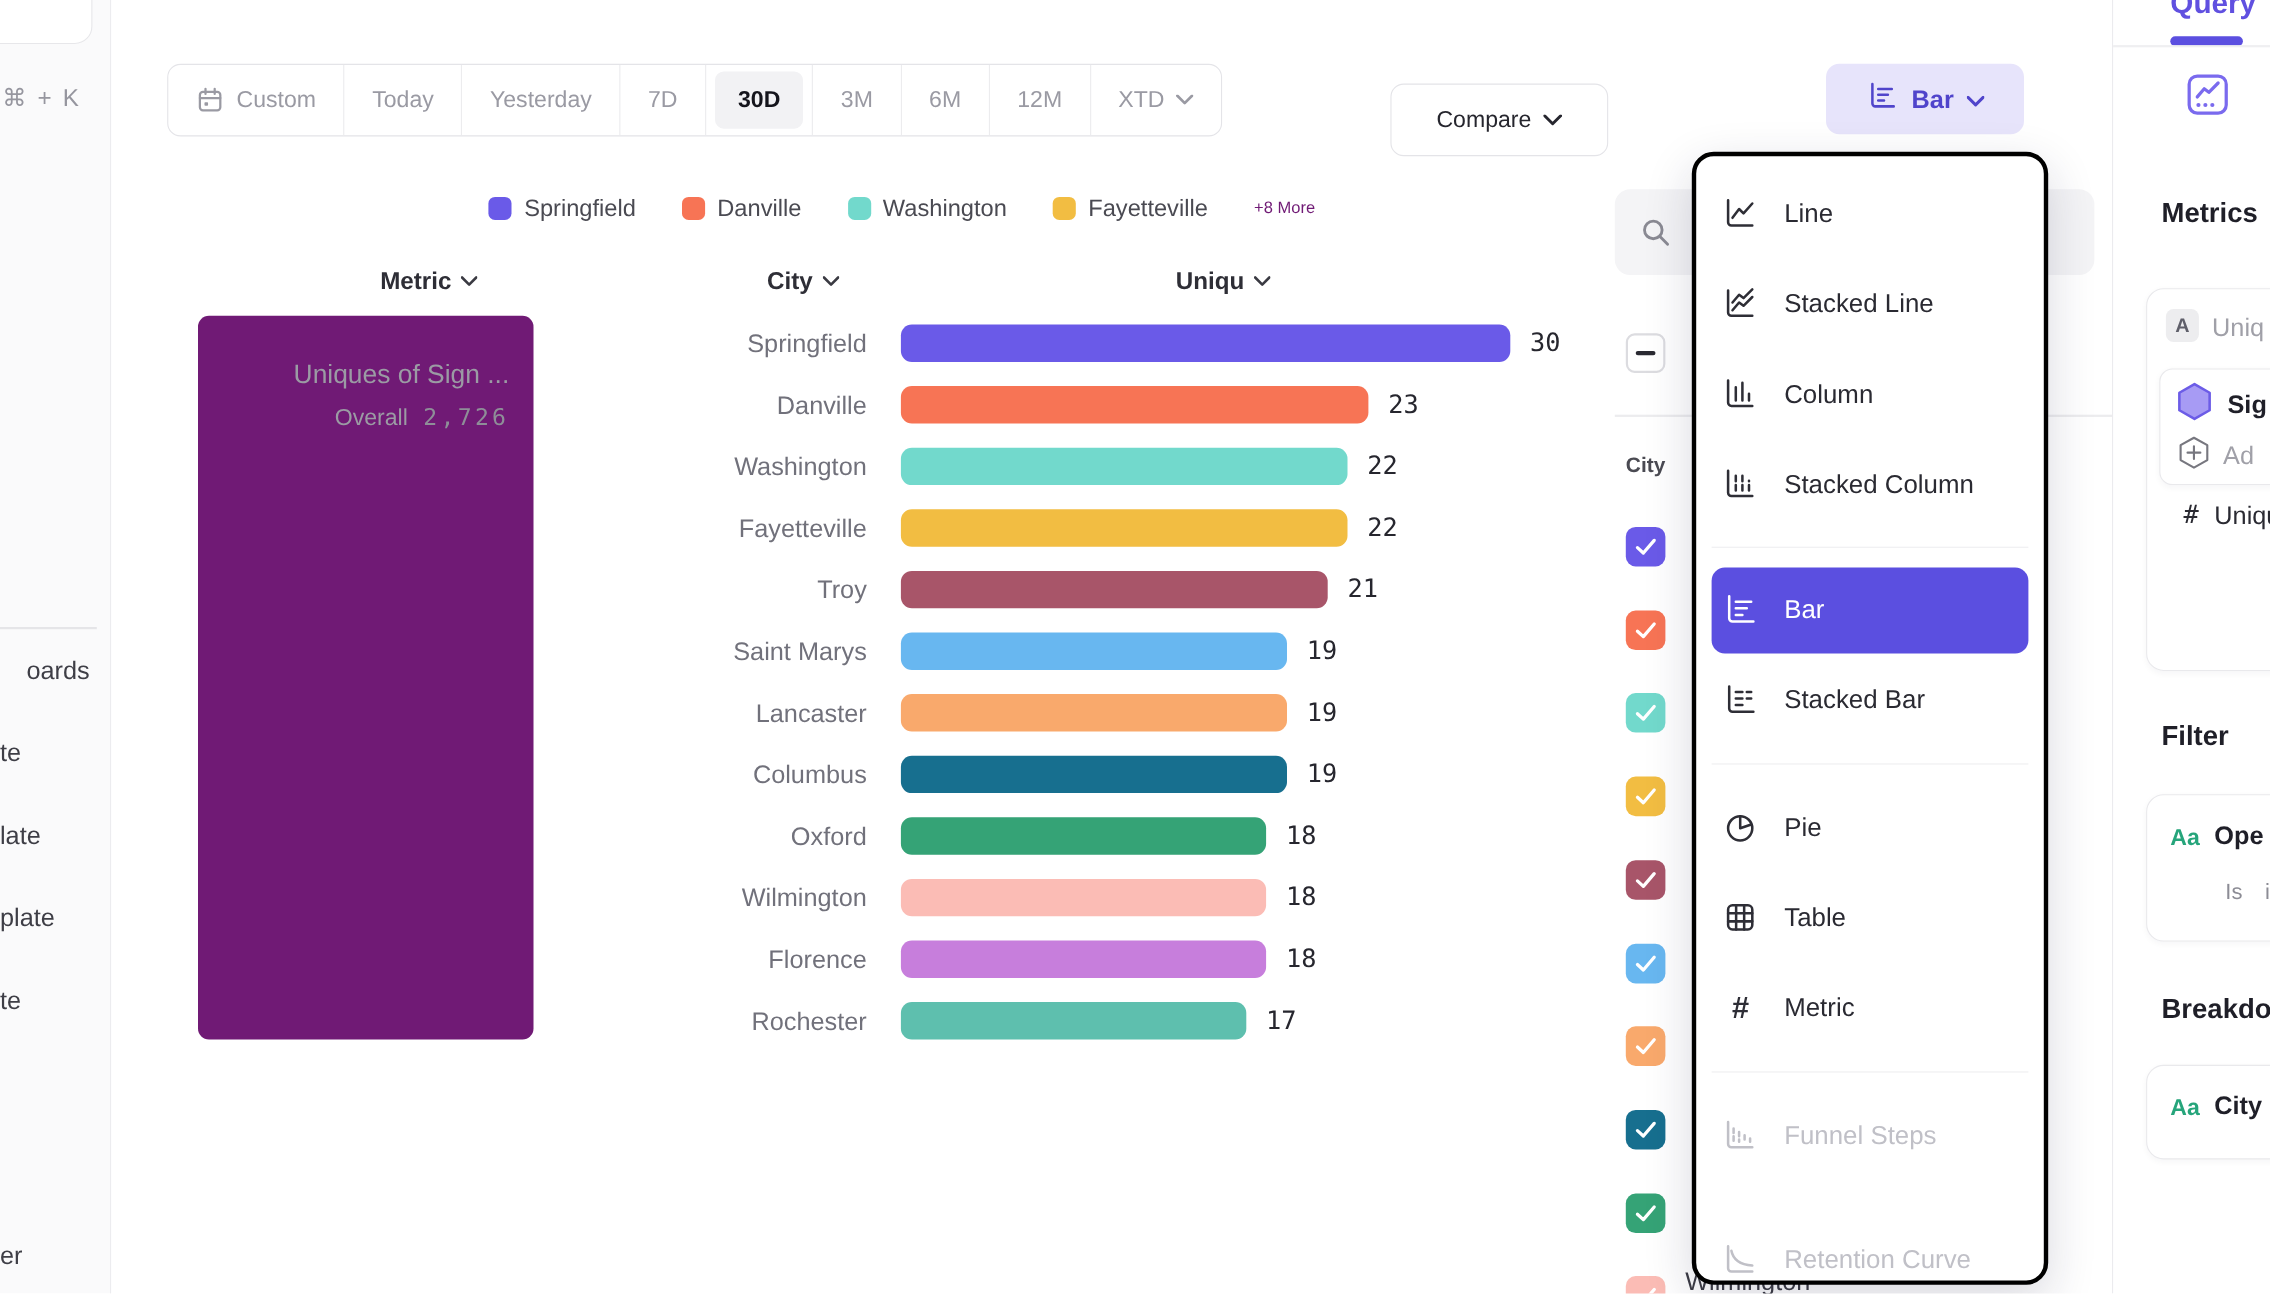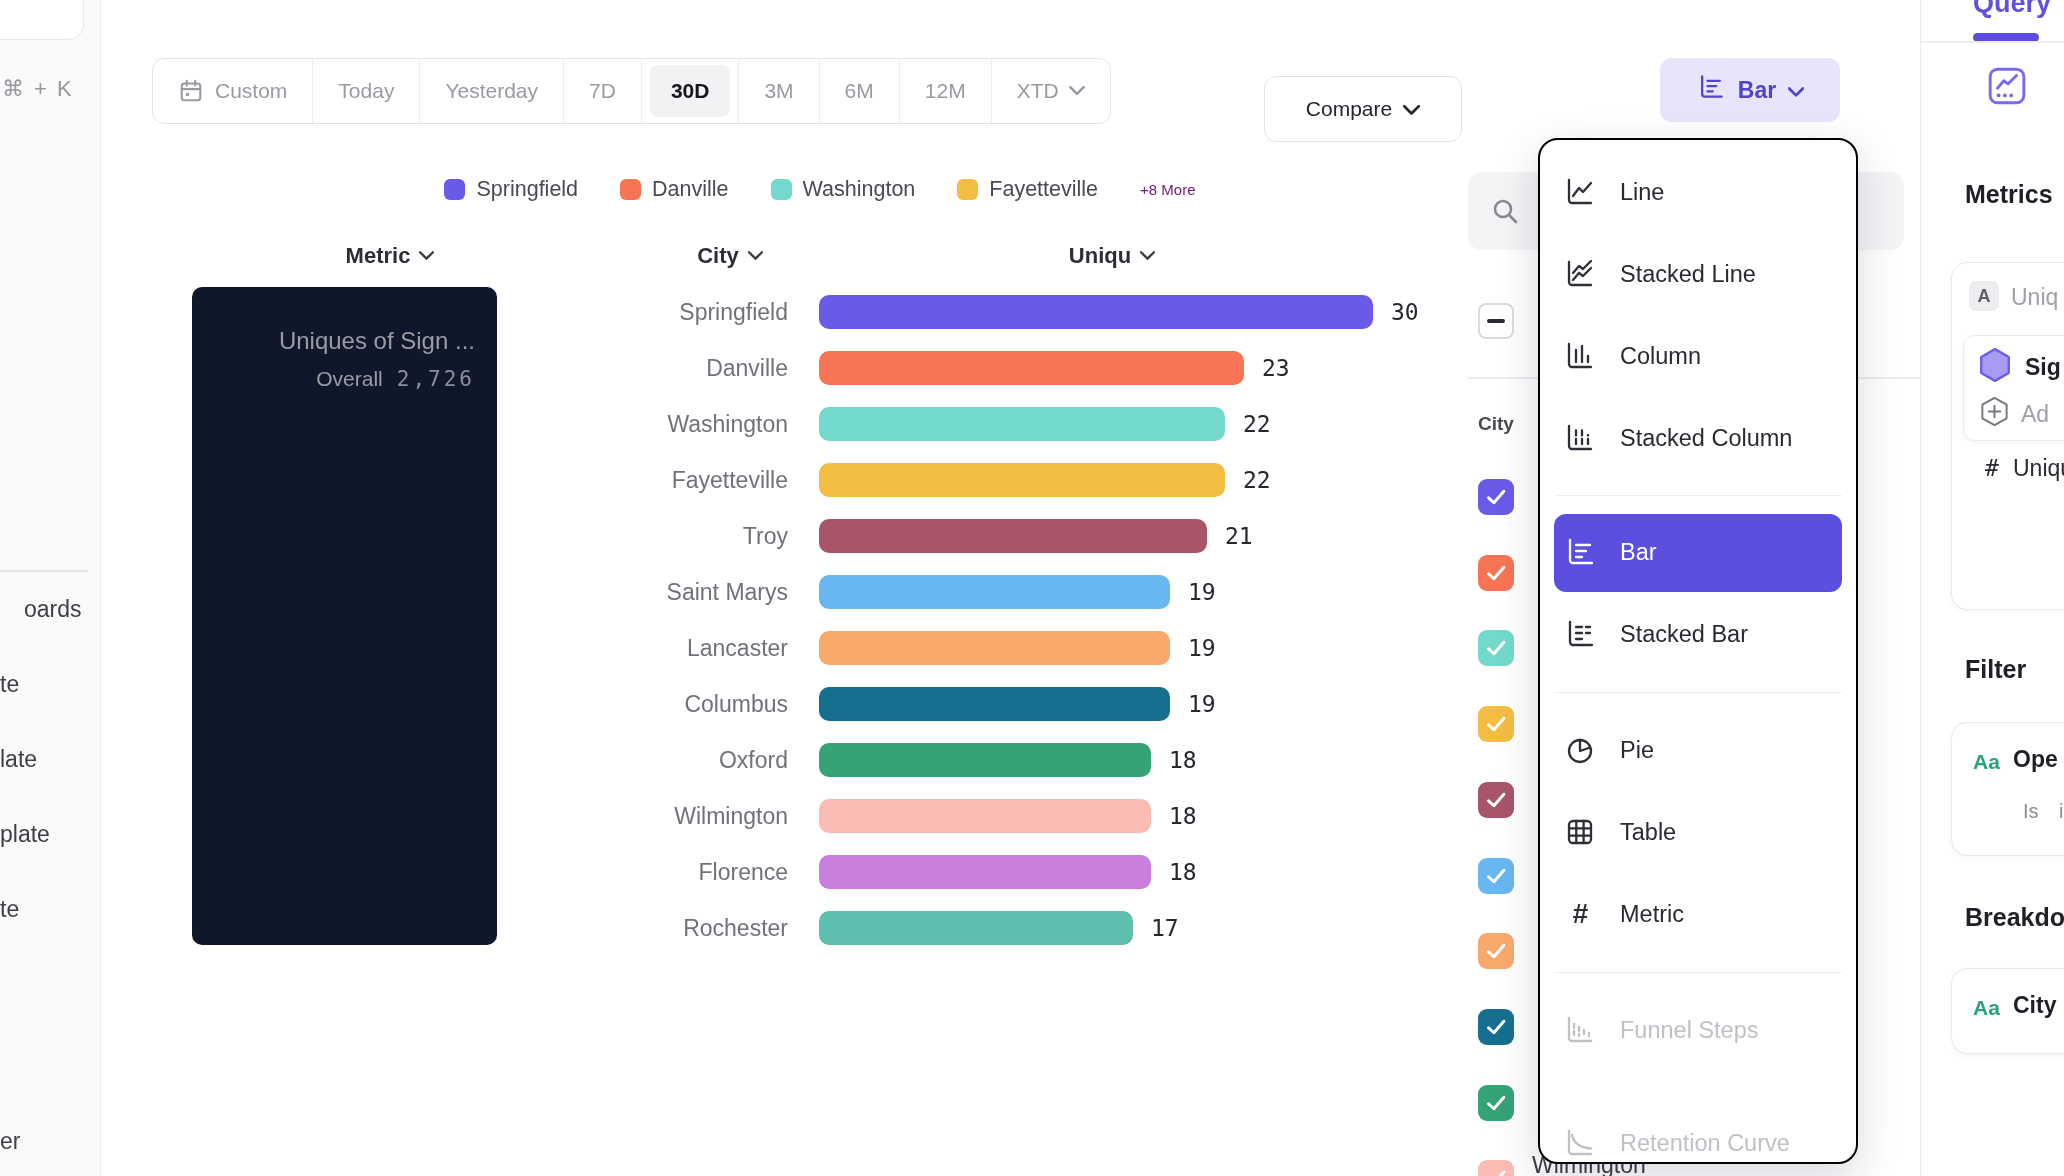--- a/index.html
+++ b/index.html
@@ -32,21 +32,21 @@
   
   #legend{left:180px;top:168px;width:1280px;height:42px;display:flex;align-items:center;justify-content:center;gap:42px;}
   .legend-item{display:flex;align-items:center;gap:11px;font-size:21.5px;color:#4a4a52;}
   .legend-swatch{width:21px;height:21px;border-radius:6px;}
   #legend-more{font-size:15px;color:#701a75;}
 
   
   .col-header{top:238px;height:36px;display:flex;align-items:center;justify-content:center;gap:9px;font-size:22px;font-weight:700;color:#2e2e36;}
 
   
-  #metric-panel{left:192px;top:287px;width:305px;height:658px;background:#0f172a;border-radius:10px;}
+  #metric-panel{left:180px;top:287px;width:305px;height:658px;background:#701a75;border-radius:10px;}
   #metric-panel .inner{position:absolute;top:40px;right:22px;text-align:right;}
   #metric-title{font-size:24px;color:#9b9ba4;}
   #metric-overall{margin-top:12px;font-size:21px;color:#9b9ba4;}
   #metric-overall .val{font-family:"DejaVu Sans Mono",monospace;color:#8e8e98;letter-spacing:3px;margin-left:14px;}
 
   
   .chart-row{position:absolute;left:180px;width:1280px;height:56px;}
   .chart-row .lbl{position:absolute;left:0;top:0;width:608px;height:56px;line-height:56px;text-align:right;font-size:23px;color:#71717b;white-space:nowrap;}
   .chart-row .bar{position:absolute;left:639px;top:11px;height:34px;border-radius:10px;}
   .chart-row .val{position:absolute;top:0;height:56px;line-height:56px;font-size:23px;color:#26262e;}
@@ -54,21 +54,21 @@
   
   #bd-search{left:1468px;top:172px;width:436px;height:78px;background:#f4f4f6;border-radius:14px;display:flex;align-items:center;padding-left:22px;box-sizing:border-box;}
   #bd-selectall{left:1478px;top:303px;width:36px;height:36px;background:#fff;border:2px solid #dcdce0;border-radius:8px;display:flex;align-items:center;justify-content:center;box-sizing:border-box;}
   #bd-selectall .minus{width:18px;height:3.4px;background:#2a2a32;border-radius:2px;}
   #bd-divider{left:1468px;top:377px;width:452px;height:1.5px;background:#ececee;}
   #bd-city-label{left:1478px;top:413px;font-size:19px;font-weight:600;color:#4a4a52;}
   .bd-check{position:absolute;left:1478px;width:36px;height:36px;border-radius:9px;display:flex;align-items:center;justify-content:center;}
   #bd-partial-label{left:1532px;top:1152px;font-size:23px;color:#3c3c44;}
 
   
-  #chart-menu{left:1538px;top:138px;width:316px;height:1022px;background:#fff;border:2px solid #000000;border-radius:20px;box-shadow:0 14px 44px rgba(25,25,60,0.16);z-index:50;}
+  #chart-menu{left:1538px;top:138px;width:316px;height:1022px;background:#fff;border:4px solid #000000;border-radius:20px;box-shadow:0 14px 44px rgba(25,25,60,0.16);z-index:50;}
   .menu-item{position:absolute;left:0;width:100%;height:82px;display:flex;align-items:center;padding-left:23px;box-sizing:border-box;gap:23px;font-size:23.5px;font-weight:500;color:#2a2a32;}
   .menu-item.disabled{color:#c0c0c7;}
   .menu-item.selected{color:#ffffff;}
   .menu-sel-bg{position:absolute;left:14px;right:14px;top:374px;height:78px;background:#5b4fe0;border-radius:12px;}
   .menu-divider{position:absolute;left:14px;right:14px;height:1px;background:#eeeef0;}
 
   
   #sidebar{left:1920px;top:0;width:144px;height:1176px;background:#fff;border-left:1.5px solid #ebebee;}
   #sb-tab-query{position:absolute;left:52px;top:-12px;font-size:27px;font-weight:700;color:#6050e0;}
   #sb-tab-underline{position:absolute;left:52px;top:33px;width:66px;height:9px;border-radius:5px;background:#5b4fe0;}

